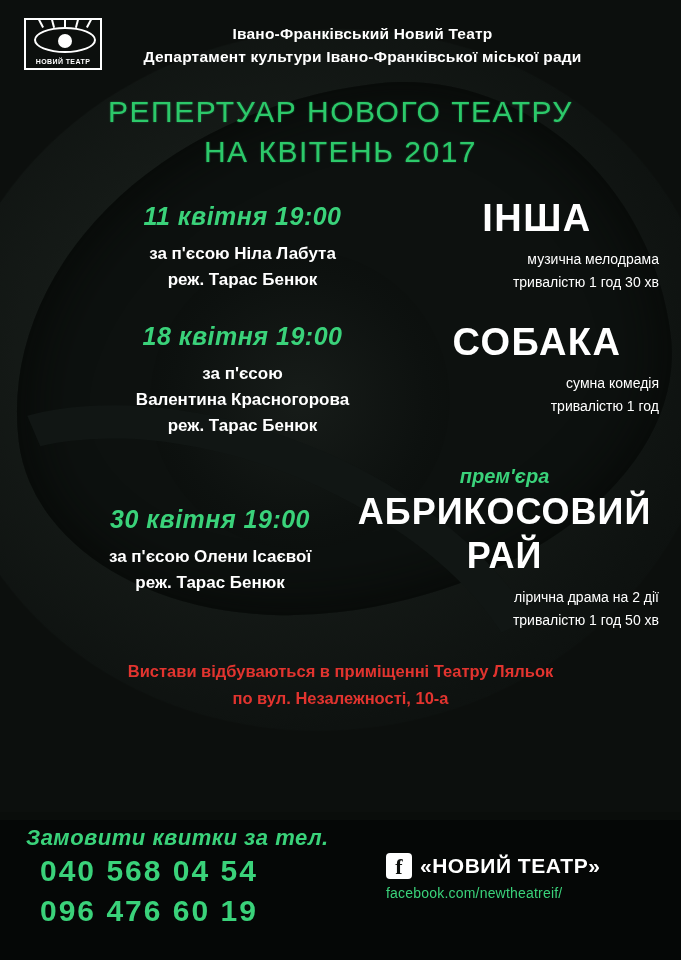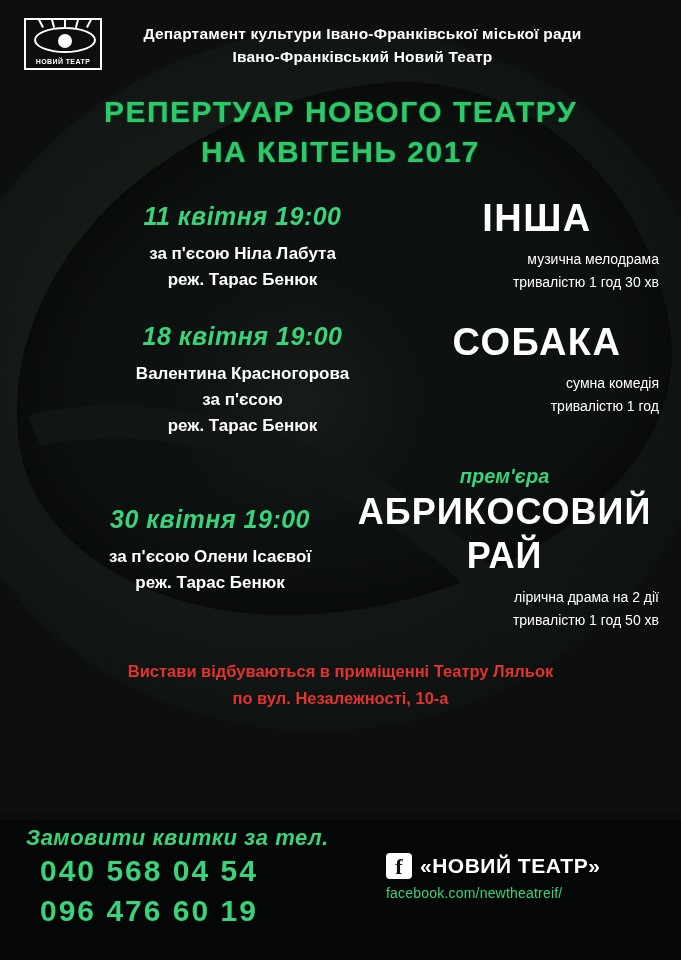--- a/index.html
+++ b/index.html
@@ -121,21 +121,21 @@
     line-height: 23px;
     font-weight: bold;
     letter-spacing: .2px;
   }
 
   
   .main-title {
     text-align: center;
     margin-top: 22px;
     color: #2cc96a;
-    font-weight: bold;
+    font-weight: normal;
     font-size: 30px;
     line-height: 40px;
     letter-spacing: 1.5px;
     text-shadow: 0 0 2px rgba(44,201,106,.5);
   }
 
   
   .shows { margin-top: 24px; padding-left: 48px; }
   .show {
     display: flex;
@@ -282,22 +282,22 @@
       <div class="logo">
         <div class="lash" style="left:14px; transform:rotate(-28deg);"></div>
         <div class="lash" style="left:26px; transform:rotate(-14deg);"></div>
         <div class="lash" style="left:38px;"></div>
         <div class="lash" style="left:50px; transform:rotate(14deg);"></div>
         <div class="lash" style="left:62px; transform:rotate(28deg);"></div>
         <div class="eye"></div>
         <div class="logo-text">НОВИЙ ТЕАТР</div>
       </div>
       <div class="header-titles">
+        <div class="dept-line">Івано-Франківський Новий Театр</div>
         <div class="dept-line">Департамент культури Івано-Франківської міської ради</div>
-        <div class="dept-line">Івано-Франківський Новий Театр</div>
       </div>
     </div>
 
     <div class="main-title">
       <div>РЕПЕРТУАР НОВОГО ТЕАТРУ</div>
       <div>НА КВІТЕНЬ 2017</div>
     </div>
 
     <div class="shows">
 
@@ -312,22 +312,22 @@
           <div class="play-meta">
             <div>музична мелодрама</div>
             <div>тривалістю 1 год 30 хв</div>
           </div>
         </div>
       </div>
 
       <div class="show show2">
         <div class="show-left">
           <div class="date">18 квітня 19:00</div>
+          <div class="credit">за п'єсою</div>
           <div class="credit">Валентина Красногорова</div>
-          <div class="credit">за п'єсою</div>
           <div class="credit">реж. Тарас Бенюк</div>
         </div>
         <div class="show-right">
           <div class="play-title">СОБАКА</div>
           <div class="play-meta">
             <div>сумна комедія</div>
             <div>тривалістю 1 год</div>
           </div>
         </div>
       </div>

